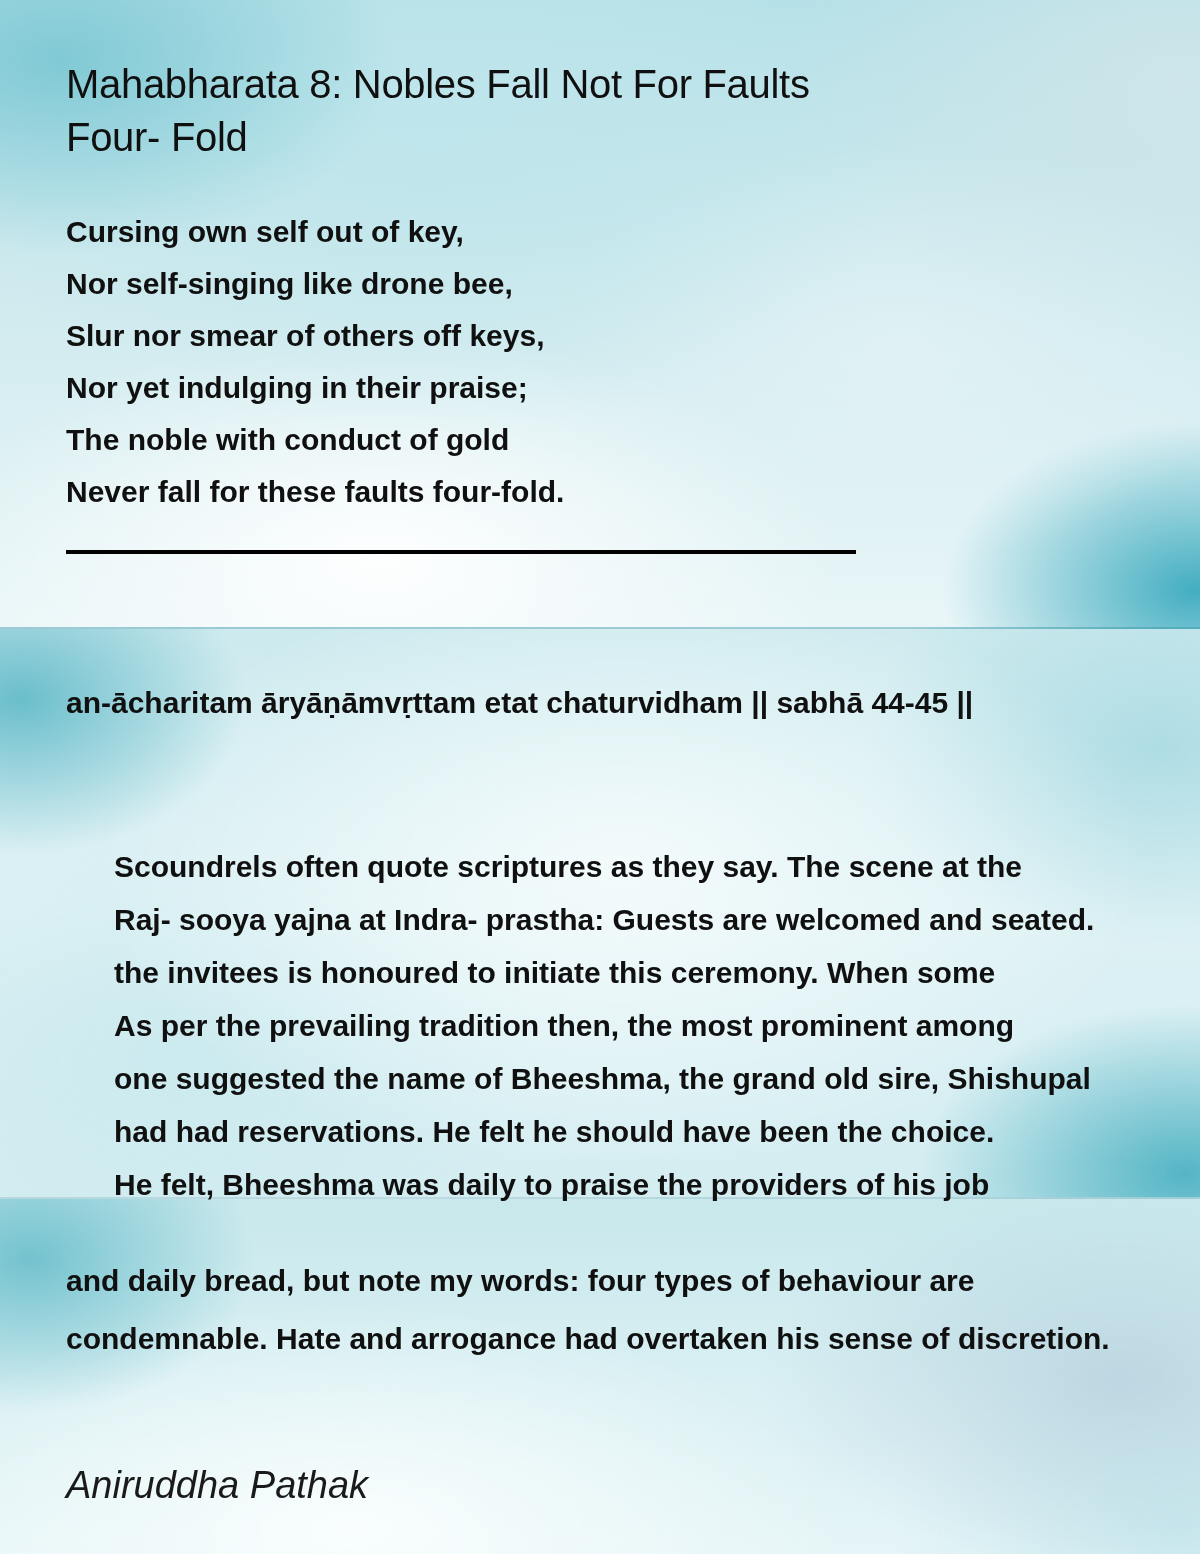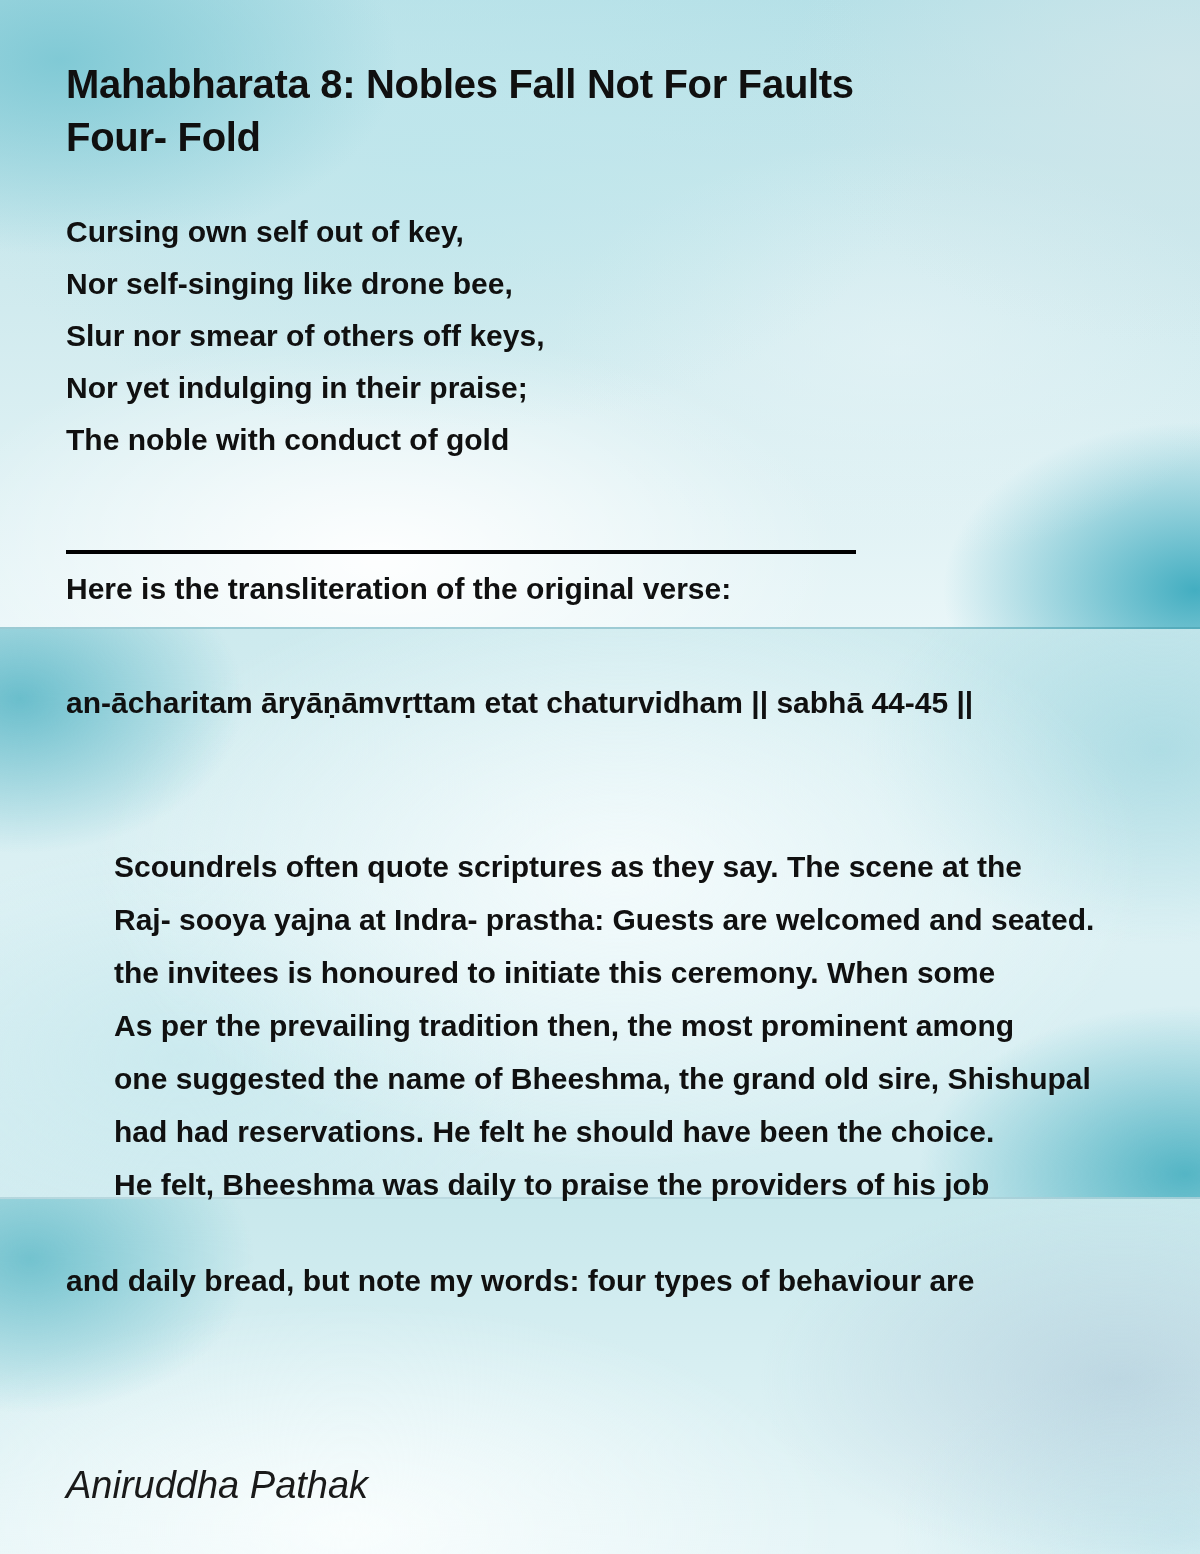--- a/index.html
+++ b/index.html
@@ -55,21 +55,21 @@
       radial-gradient(ellipse 400px 240px at 1180px 330px, rgba(195,230,236,0.80), rgba(195,230,236,0) 72%),
       linear-gradient(180deg, #c8e8ec 0%, #daf0f3 55%, #e6f5f7 100%);
   }
 
   
   .layer { position: absolute; z-index: 2; left: 66px; }
 
   #title-block {
     top: 58px;
     font-size: 40px;
-    font-weight: 700;
+    font-weight: 400;
     line-height: 53px;
     letter-spacing: -0.3px;
   }
   #poem-block {
     top: 206px;
     font-size: 30px;
     font-weight: 700;
     line-height: 52px;
   }
   #divider {
@@ -125,43 +125,42 @@
     <div class="tline">Mahabharata 8: Nobles Fall Not For Faults</div>
     <div class="tline">Four- Fold</div>
   </div>
 
   <div class="layer" id="poem-block">
     <div class="tline">Cursing own self out of key,</div>
     <div class="tline">Nor self-singing like drone bee,</div>
     <div class="tline">Slur nor smear of others off keys,</div>
     <div class="tline">Nor yet indulging in their praise;</div>
     <div class="tline">The noble with conduct of gold</div>
+    <div class="tline">Never fall for these faults four-fold.</div>
   </div>
 
   <div class="layer" id="divider"></div>
 
-  <div class="layer" id="intro-block">
-    <div class="tline">Here is the transliteration of the original verse:</div>
-  </div>
 
   <div class="layer" id="verse-block">
     <div class="tline">an-ācharitam āryāṇāmvṛttam etat chaturvidham || sabhā 44-45 ||</div>
   </div>
 
   <div class="layer" id="commentary1-block">
     <div class="tline">Scoundrels often quote scriptures as they say. The scene at the</div>
     <div class="tline">Raj- sooya yajna at Indra- prastha: Guests are welcomed and seated.</div>
     <div class="tline">the invitees is honoured to initiate this ceremony. When some</div>
     <div class="tline">As per the prevailing tradition then, the most prominent among</div>
     <div class="tline">one suggested the name of Bheeshma, the grand old sire, Shishupal</div>
     <div class="tline">had had reservations. He felt he should have been the choice.</div>
     <div class="tline">He felt, Bheeshma was daily to praise the providers of his job</div>
   </div>
 
   <div class="layer" id="commentary2-block">
     <div class="tline">and daily bread, but note my words: four types of behaviour are</div>
+    <div class="tline">condemnable. Hate and arrogance had overtaken his sense of discretion.</div>
   </div>
 
   <div class="layer" id="author-block">
     <div class="tline">Aniruddha Pathak</div>
   </div>
 
 </div>
 
 </body></html>

